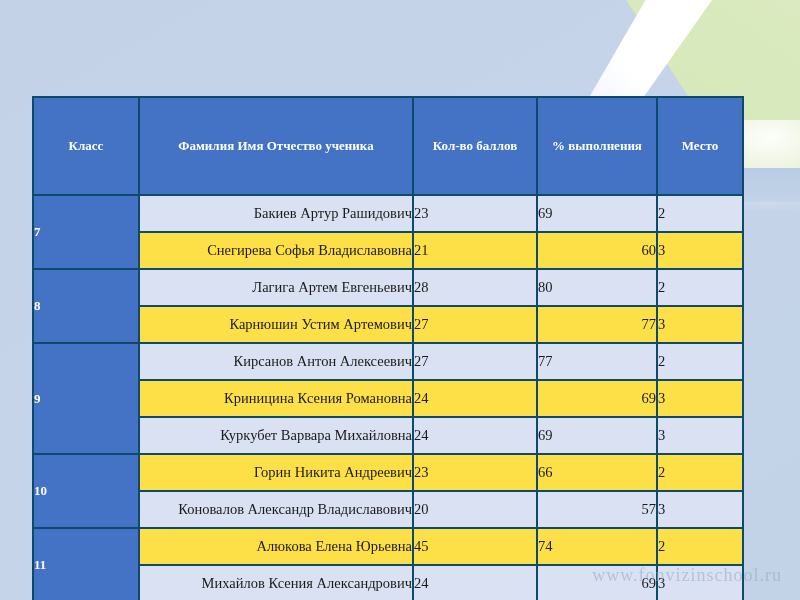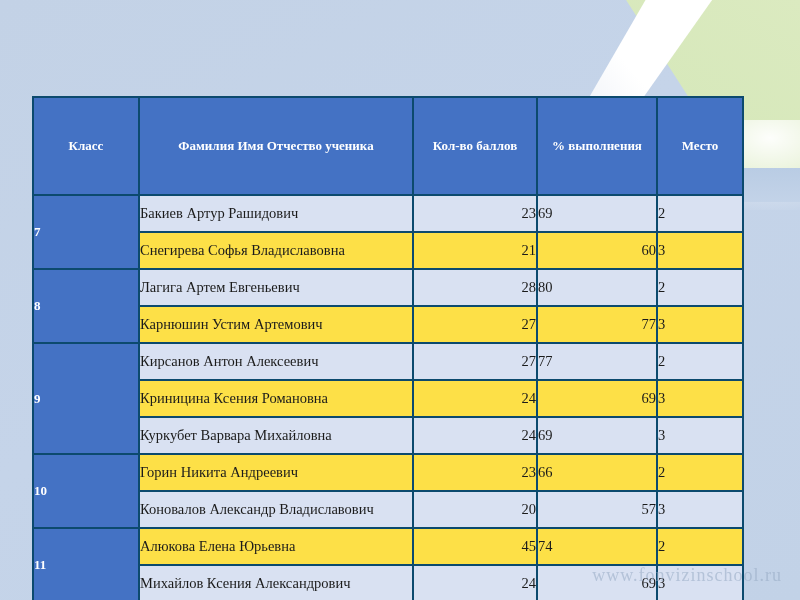--- a/index.html
+++ b/index.html
@@ -147,22 +147,22 @@
   
   tbody tr.row-odd td.data  { background: #d9e1f2; }
   tbody tr.row-even td.data { background: #fde047; }
 
   td.data {
     font-size: 14.5px;
     color: #1b1b1b;
     height: 35px;
     font-family: "Liberation Serif", "DejaVu Serif", serif;
   }
-  td.name  { padding-left: 10px; text-align: left; }
-  td.score { padding-left: 14px; text-align: right; }
+  td.name  { padding-left: 10px; text-align: right; }
+  td.score { padding-left: 14px; text-align: left; }
   td.pct   { padding-left: 14px; text-align: left; vertical-align: top; padding-top: 3px; }
   td.place { padding-left: 12px; text-align: left; vertical-align: top; padding-top: 4px; }
 
   
   td.pct.lower   { vertical-align: middle; padding-top: 0; text-align: right; }
   td.score.lower { vertical-align: middle; margin-top: 25px; }
 
   
   #watermark {
     position: absolute;

